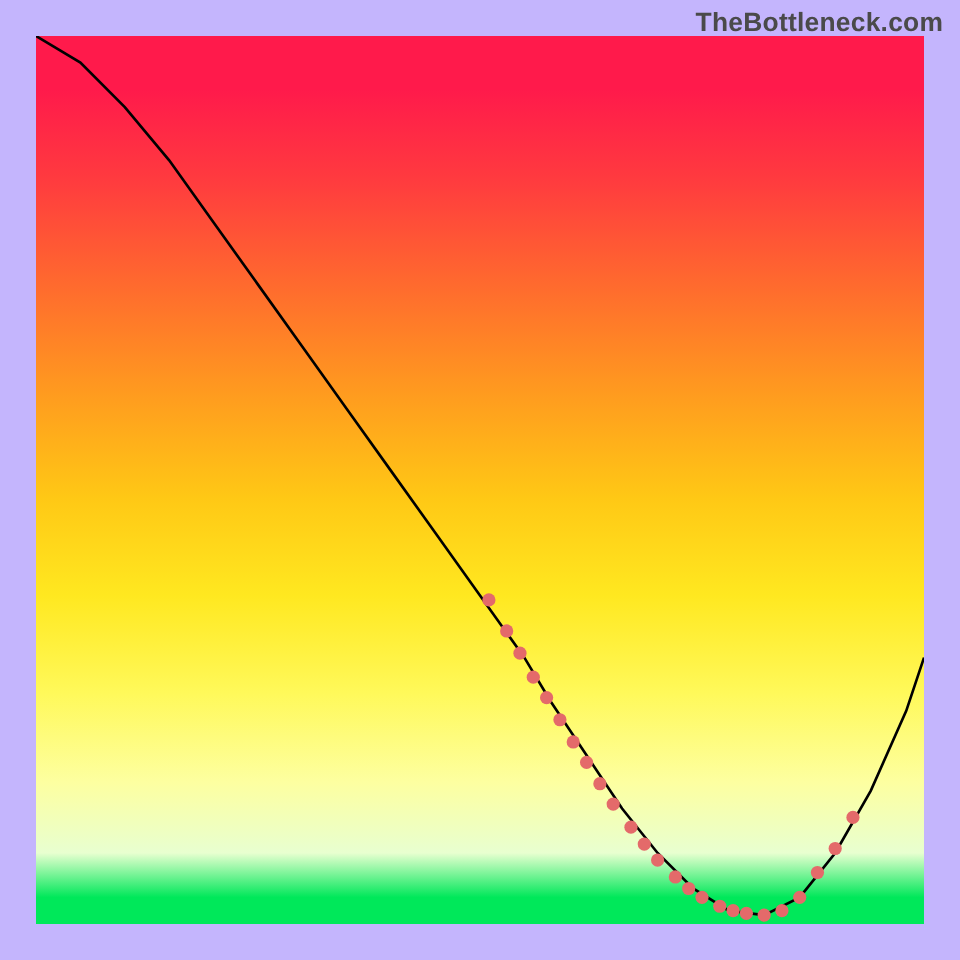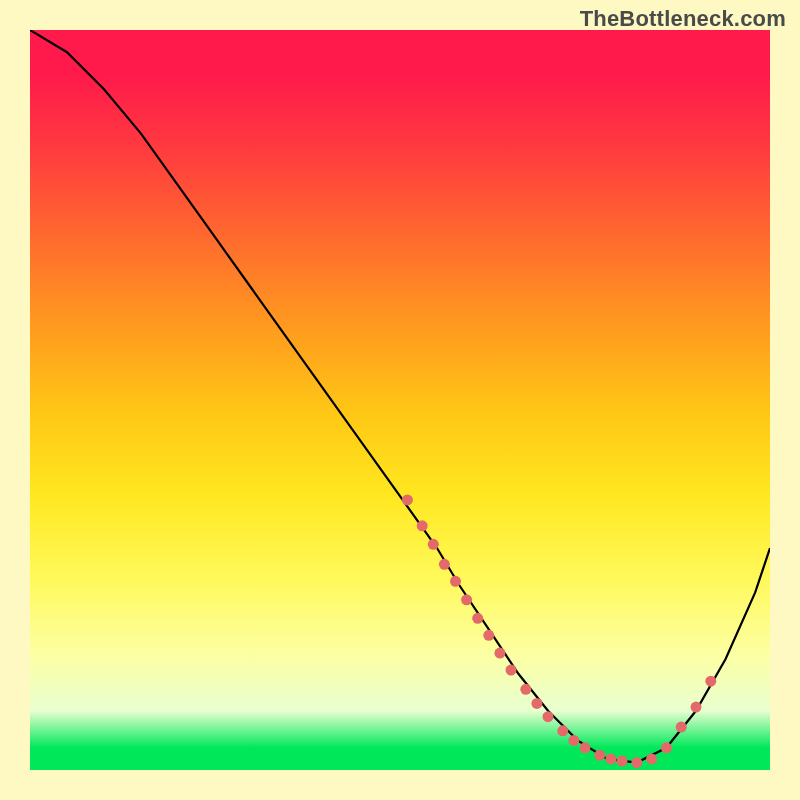--- a/index.html
+++ b/index.html
@@ -8,21 +8,21 @@
     width: 800px;
     height: 800px;
     background: #000;
     font-family: Arial, Helvetica, sans-serif;
     overflow: hidden;
   }
   .frame {
     position: relative;
     width: 800px;
     height: 800px;
-    background: #fef9c3;
+    background: #c4b5fd;
   }
   .watermark {
     position: absolute;
     top: 6px;
     right: 14px;
     color: #4a4a4a;
     font-size: 22px;
     font-weight: 600;
     letter-spacing: 0.2px;
     user-select: none;

